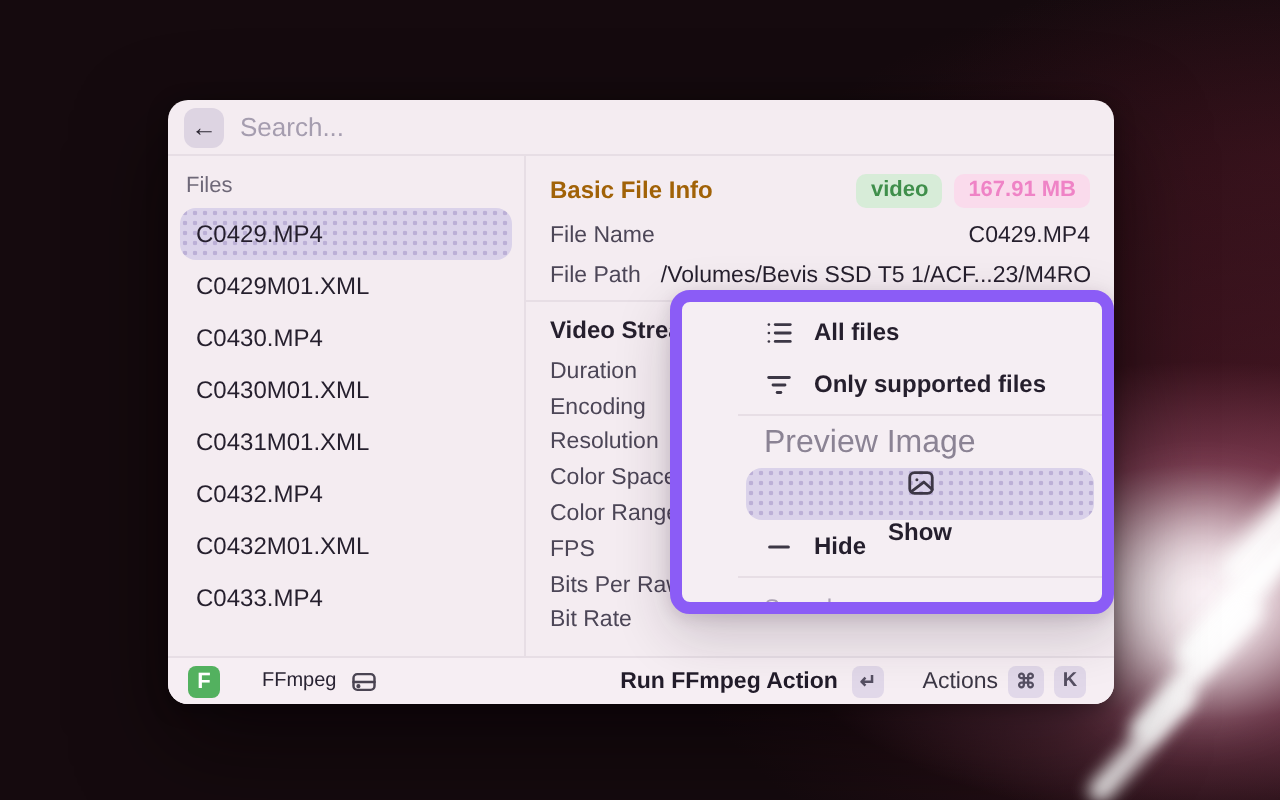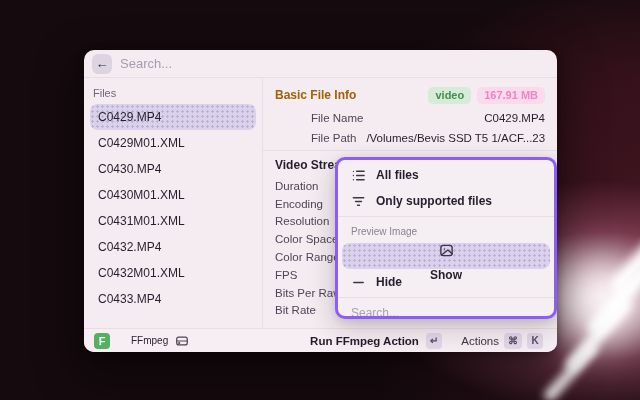--- a/index.html
+++ b/index.html
@@ -54,47 +54,47 @@
   }
 
   
   .info-panel { flex:1; padding:8px 12px 0 12px; overflow:hidden; }
   .info-title-row { height:18px; display:flex; align-items:center; justify-content:space-between; }
   .info-title { font-size:12px; font-weight:700; color:#a16207; }
   .badges { display:flex; gap:6px;text-align:right; }
   .badge { font-size:11px; font-weight:700; padding:2px 7px; border-radius:5px; line-height:13px; }
   .badge-green { background:#d7ecd8; color:#3f8f4b; }
   .badge-pink  { background:#fadbec; color:#ef83c6; }
-  .kv-row { height:20px; display:flex; align-items:center; justify-content:space-between; gap:10px;margin-left:36px; }
+  .kv-row { height:20px; display:flex; align-items:center; justify-content:space-between; gap:10px; }
   .kv-row.first { margin-top:4px; }
   .kv-label { font-size:11.5px; color:#4c4657; flex:0 0 auto; }
   .kv-value { font-size:11.5px; color:#251f2d; white-space:nowrap; overflow:hidden; text-align:right; }
   .info-divider { border:none; border-top:1px solid #e7dee5; margin:2px -12px 0 -12px; }
   .section-title { margin-top:6px; height:16px; line-height:16px; font-size:12px; font-weight:700; color:#251f2d; }
   .prop-row { height:17.8px; display:flex; align-items:center; font-size:11.5px; color:#4c4657; white-space:nowrap; }
   .prop-row.first { margin-top:4px; }
 
   
   .dropdown {
-    position:absolute; left:251px; top:107px; width:222px; height:162px; z-index:5;
-    background:#f5eef3; border:3px solid #8b5cf6; border-radius:10px;
+    position:absolute; left:251px; top:95px; width:222px; height:162px; z-index:5;
+    background:#f5eef3; border:6px solid #8b5cf6; border-radius:10px;
     box-shadow:0 10px 28px rgba(40,18,38,0.20), 0 2px 8px rgba(40,18,38,0.12);
-    padding-top:2px; overflow:hidden;
+    padding-top:2px; overflow:hidden;padding-left:28px;
   }
   .menu-item { height:26px; margin:0 4px; padding:0 9px; display:flex; align-items:center; gap:10px;
                border-radius:8px; font-size:12px; font-weight:600; color:#251f2d; cursor:default; }
   .menu-item.selected {
     background-color:#dad2ea;
     background-image:radial-gradient(rgba(110,85,162,0.28) 1px, transparent 1.3px);
     background-size:5px 5px;
     flex-direction:column;
   }
   .menu-icon { width:15px; height:15px; flex:0 0 auto; display:flex; align-items:center; justify-content:center; color:#3c3745; }
   .menu-divider { border:none; border-top:1px solid #e7dee5; margin:2px 0; }
-  .menu-section { height:24px; display:flex; align-items:center; padding:0 13px; font-size:10px; color:#8b8394; }
+  .menu-section { height:24px; display:flex; align-items:center; padding:0 13px; font-size:16px; color:#8b8394; }
   .menu-search { height:26px; display:flex; align-items:center; padding:0 13px; }
   .menu-search input { border:none; background:transparent; outline:none; width:100%;
                        font-family:"Liberation Sans", sans-serif; font-size:12px; color:#251f2d; }
   .menu-search input::placeholder { color:#aba2b2; }
 
   
   .footer { height:24px; border-top:1px solid #e7dee5; background:#f6eef3;
             display:flex; align-items:center; padding:0 10px; gap:7px; }
   .app-logo { width:16px; height:16px; border-radius:4px; background:#53b15f; color:#fff;
               font-size:11px; font-weight:700; line-height:16px; text-align:center; flex:0 0 auto; }

